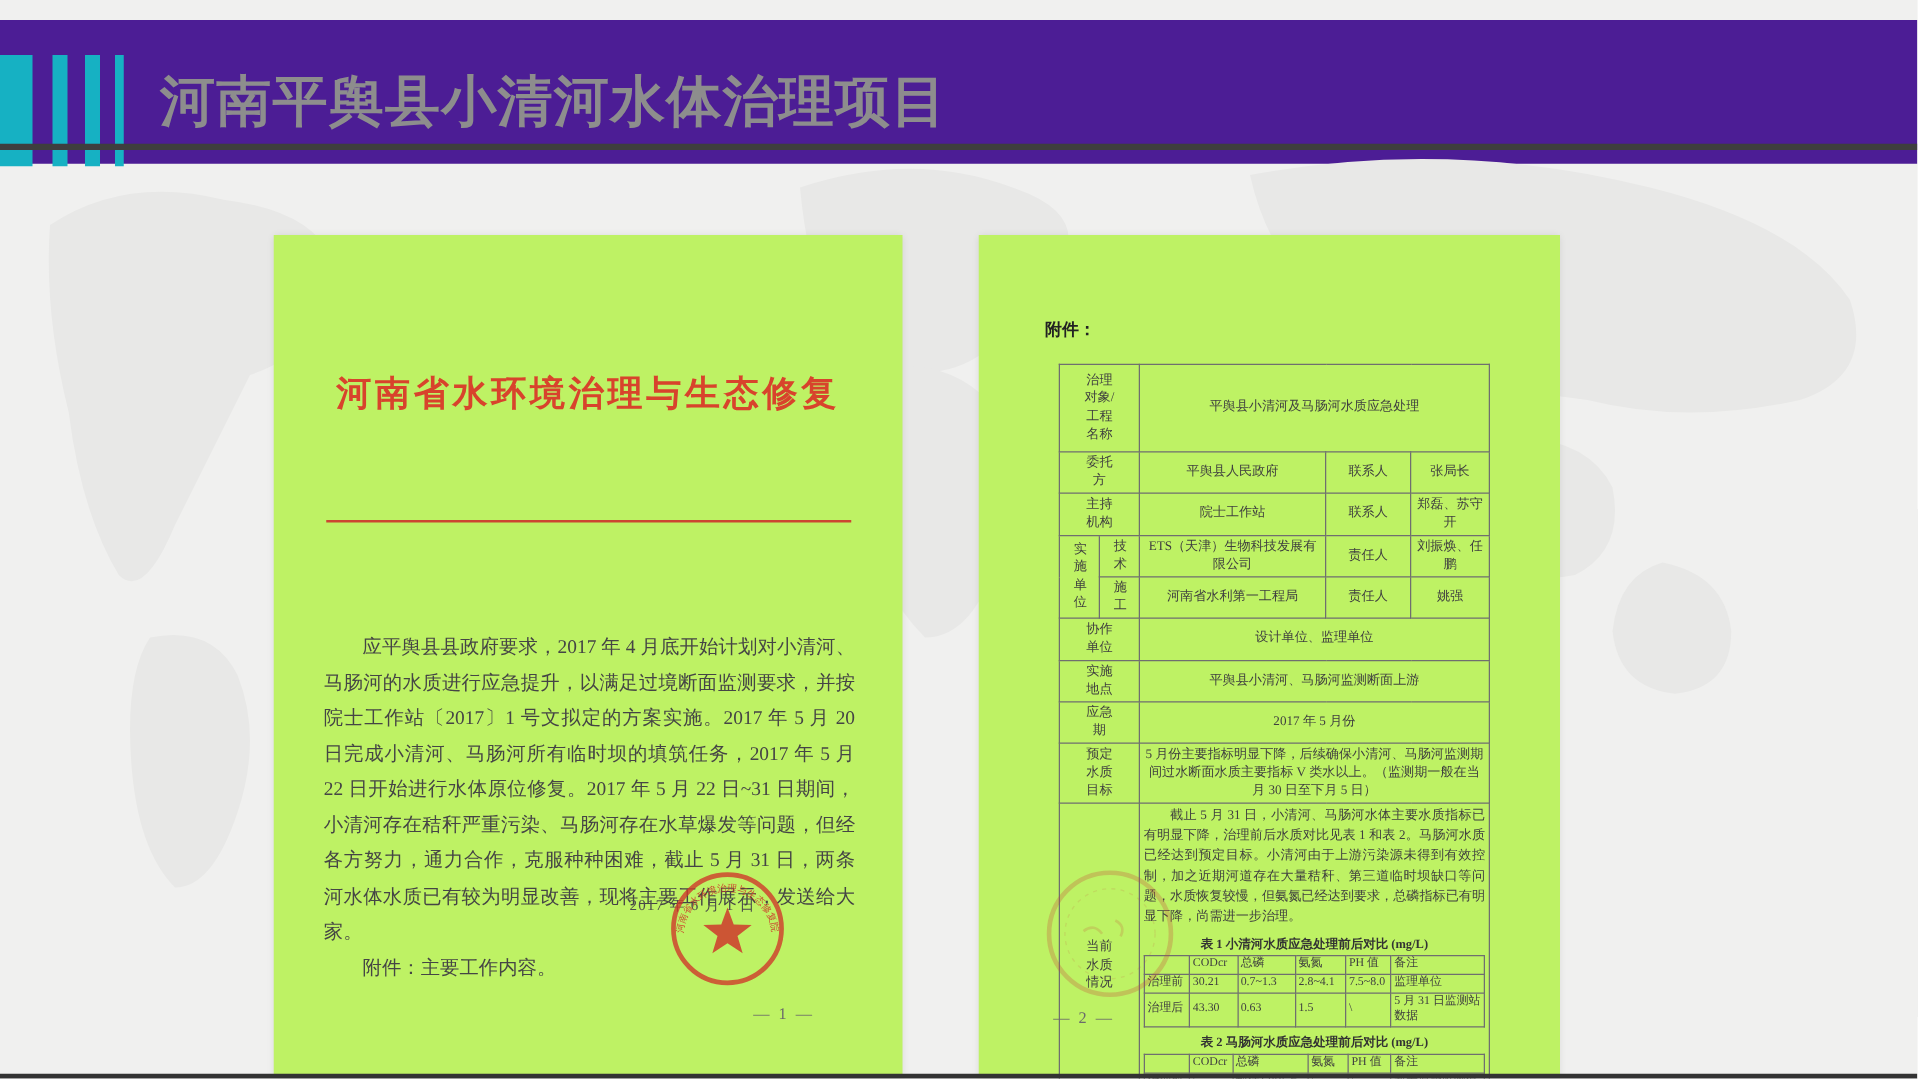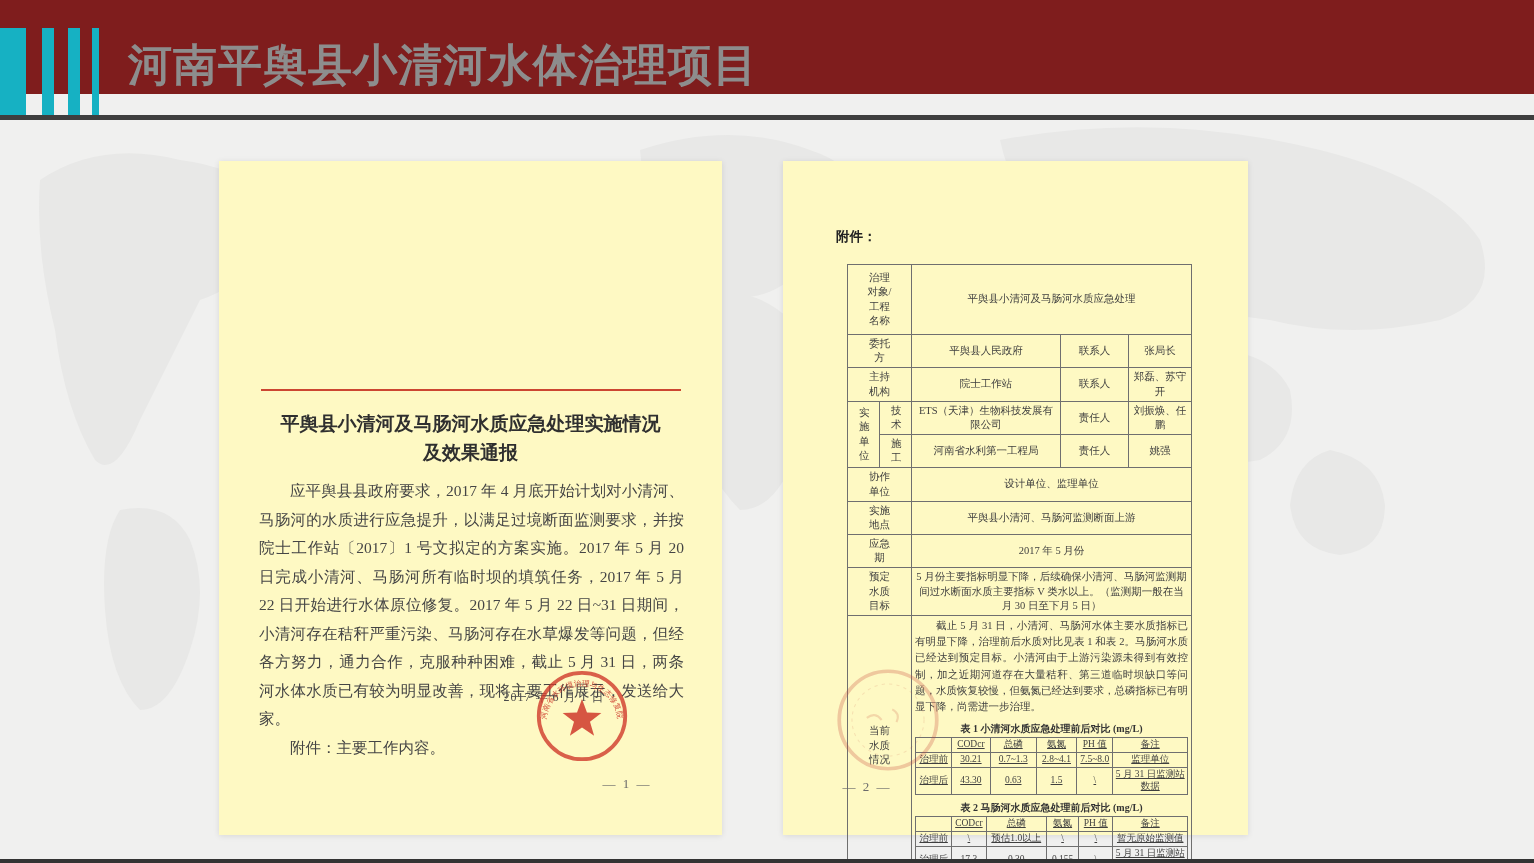--- a/index.html
+++ b/index.html
@@ -1,37 +1,37 @@
 <!DOCTYPE html>
 <html><head>
 <meta charset="utf-8">
 <style>
   * { margin:0; padding:0; box-sizing:border-box; }
   html,body { width:1534px; height:863px; }
   body { font-family:"Liberation Sans", sans-serif; background:#ffffff; }
   .slide { position:relative; width:1534px; height:863px; overflow:hidden; background:#f0f0ef; }
 
   
-  .header { position:absolute; top:0; left:0; width:1534px; height:94px; background:#7f1d1d; }
+  .header { position:absolute; top:16px; left:0; width:1534px; height:115px; background:#4c1d95; }
   .accent-bar { position:absolute; top:28px; height:89px; background:#16b1c3; }
   .bar1 { left:0;  width:26px; }
   .bar2 { left:42px; width:12px; }
   .bar3 { left:68px; width:12px; }
   .bar4 { left:92px; width:7px;  }
   .slide-title { position:absolute; left:128px; top:36px; font-size:44px; font-weight:600;
                  color:#8d8d8d; letter-spacing:1px; white-space:nowrap;
                  font-family:"Liberation Sans", sans-serif; }
   .header-divider { position:absolute; top:115px; left:0; width:1534px; height:5px; background:#3e3e3e; }
   .bottom-strip { position:absolute; bottom:0; left:0; width:1534px; height:4px; background:#333333; }
 
   
   .map-svg { position:absolute; top:120px; left:0; }
 
   
-  .page { position:absolute; top:161px; background:#fef9c3; box-shadow:0 1px 6px rgba(0,0,0,0.10); }
+  .page { position:absolute; top:188px; background:#bef264; box-shadow:0 1px 6px rgba(0,0,0,0.10); }
   .page-left  { left:219px; width:503px; height:674px; font-family:"Liberation Serif", serif; }
   .page-right { left:783px; width:465px; height:674px; font-family:"Liberation Serif", serif; }
 
   
   .org-line1 { position:absolute; top:108px; width:100%; text-align:center;
                font-size:28px; font-weight:bold; color:#d8432c; letter-spacing:3px; }
   .org-line2 { position:absolute; top:152px; width:100%; text-align:center;
                font-size:29px; font-weight:bold; color:#d8432c; letter-spacing:14px; text-indent:14px; }
   .doc-number { position:absolute; top:200px; width:100%; text-align:center;
                 font-size:14px; color:#63564e; letter-spacing:2px; }
@@ -58,21 +58,21 @@
   .onecol  { display:block; width:12px; margin:0 auto; word-break:break-all;text-align:right; }
   .val { font-size:11px; }
   .h76{height:70px;} .h33{height:33px;} .h32{height:32px;} .h30{height:30px;}
   .h29{height:29px;} .h24{height:24px;} .h26{height:26px;} .h34{height:34px;}
   .longcell { font-size:10.5px; text-align:center; padding:3px 5px; line-height:1.5; }
   .statuscell { text-align:left; vertical-align:top; padding:4px 6px 6px 6px; }
   .status-para { font-size:10.5px; line-height:1.55; text-align:justify; text-indent:2em; color:#3f3f3f; }
   .mini-caption { font-size:10px; font-weight:bold; margin:6px 0 2px 0; color:#333; }
   .mini { border-collapse:collapse; width:100%; table-layout:fixed; }
   .mini td { border:1px solid #6f6f6f; font-size:9.5px; line-height:1.25; padding:1px 2px;
-             text-align:center; vertical-align:middle; color:#3f3f3f;text-decoration:underline; }
+             text-align:left; vertical-align:middle; color:#3f3f3f; }
   .stamp-right { position:absolute; top:506px; left:52px; width:106px; height:106px; opacity:0.55; }
 </style>
 </head>
 <body>
 
 <div class="slide">
 
   <div class="header">
     <div class="accent-bar bar1"></div>
     <div class="accent-bar bar2"></div>
@@ -88,22 +88,22 @@
       <path d="M120,390 q50,-10 70,30 q20,50 0,110 q-20,60 -50,60 q-30,-30 -35,-100 q-5,-70 15,-100 z"></path>
       <path d="M640,30 q90,-30 170,0 q60,20 40,60 q-50,20 -60,70 q-40,30 -90,10 q-50,-30 -60,-140 z"></path>
       <path d="M690,180 q60,-20 100,20 q30,50 10,120 q-20,70 -60,70 q-40,-40 -55,-110 q-10,-70 5,-100 z"></path>
       <path d="M1000,20 q160,-30 320,10 q120,30 160,90 q20,60 -40,80 q-90,20 -170,0 q-90,-10 -170,-50 q-80,-40 -100,-130 z"></path>
       <path d="M1210,230 q60,0 80,40 q10,50 -30,70 q-50,10 -70,-30 q-10,-50 20,-80 z"></path>
       <path d="M1330,330 q50,10 55,55 q0,45 -45,50 q-45,-5 -50,-50 q5,-45 40,-55 z"></path>
     </g>
   </svg>
 
   <div class="page page-left">
+    <div class="org-line1">河南省水环境治理与生态修复</div>
     <div class="red-line"></div>
-    <div class="doc-title">平舆县小清河及马肠河水质应急处理实施情况及效果通报</div>
     <div class="doc-body">
       <p>应平舆县县政府要求，2017 年 4 月底开始计划对小清河、马肠河的水质进行应急提升，以满足过境断面监测要求，并按院士工作站〔2017〕1 号文拟定的方案实施。2017 年 5 月 20 日完成小清河、马肠河所有临时坝的填筑任务，2017 年 5 月 22 日开始进行水体原位修复。2017 年 5 月 22 日~31 日期间，小清河存在秸秆严重污染、马肠河存在水草爆发等问题，但经各方努力，通力合作，克服种种困难，截止 5 月 31 日，两条河水体水质已有较为明显改善，现将主要工作展示，发送给大家。</p>
       <p>附件：主要工作内容。</p>
     </div>
     <div class="doc-date">2017 年 6 月 1 日</div>
 
     <svg class="stamp-left" viewBox="0 0 100 100">
       <circle cx="50" cy="50" r="46" fill="none" stroke="#d03a2b" stroke-width="4" opacity="0.8"></circle>
       <defs>
           <path id="sealArc" d="M 12,56 A 38,38 0 1 1 88,56"></path>

